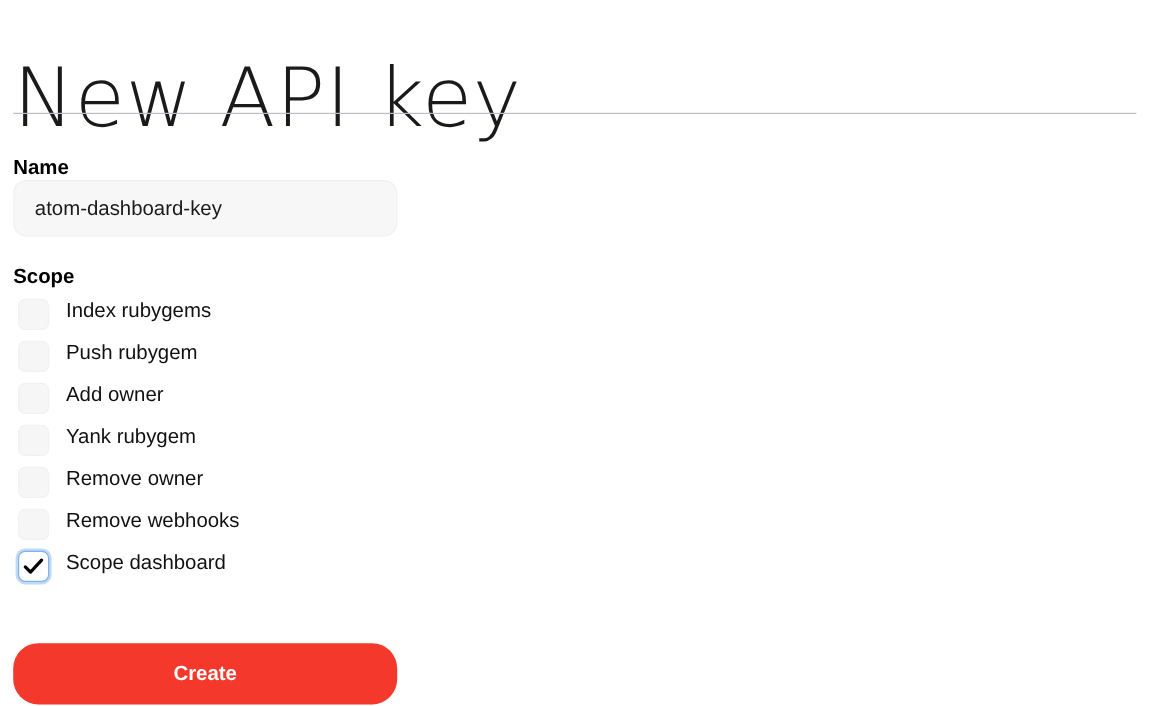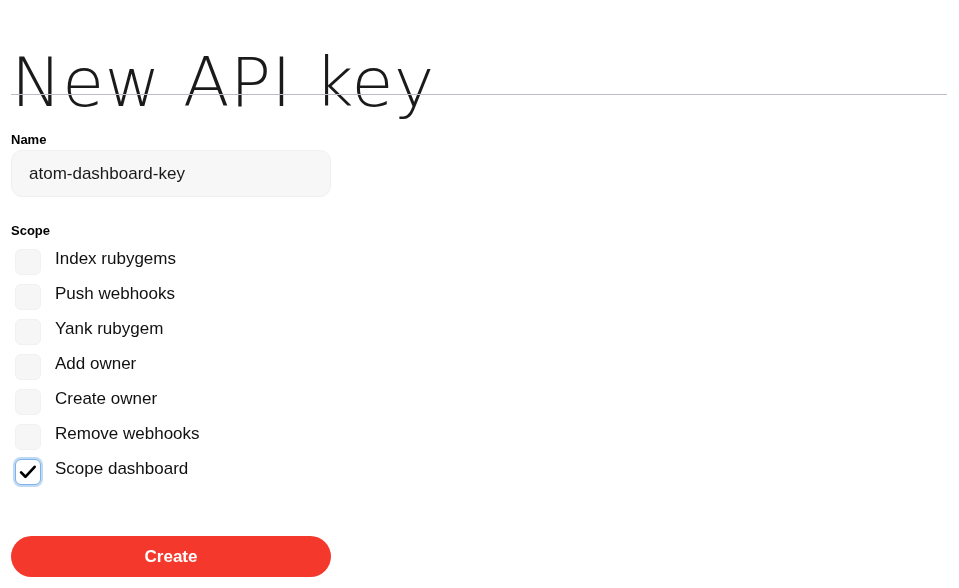--- a/index.html
+++ b/index.html
@@ -40,21 +40,21 @@
     top: 94px;
     width: 936px;
     height: 1px;
     background: #bcbcc4;
   }
   .field-label {
     position: absolute;
     left: 11px;
     font-family: "Liberation Sans", sans-serif;
     font-weight: bold;
-    font-size: 13px;
+    font-size: 17px;
     line-height: 19px;
     color: #000000;
   }
   .label-name { top: 130px; }
   .label-scope { top: 221px; }
 
   .text-input {
     position: absolute;
     left: 11px;
     top: 150px;
@@ -121,21 +121,21 @@
     color: #111111;
     line-height: 20px;
     white-space: nowrap;
   }
 
   .create-button {
     position: absolute;
     left: 11px;
     top: 536px;
     width: 320px;
-    height: 41px;
+    height: 51px;
     box-sizing: border-box;
     border: none;
     border-radius: 21px;
     background: #f4392c;
     color: #ffffff;
     font-family: "Liberation Sans", sans-serif;
     font-weight: bold;
     font-size: 17px;
     cursor: pointer;
     padding: 0;
@@ -161,42 +161,42 @@
     <span class="cb">
       
     </span>
     <span class="scope-label">Index rubygems</span>
   </div>
 
   <div class="scope-row">
     <span class="cb">
       
     </span>
-    <span class="scope-label">Push webhooks</span>
+    <span class="scope-label">Push rubygem</span>
+  </div>
+
+  <div class="scope-row">
+    <span class="cb">
+      
+    </span>
+    <span class="scope-label">Add owner</span>
   </div>
 
   <div class="scope-row">
     <span class="cb">
       
     </span>
     <span class="scope-label">Yank rubygem</span>
   </div>
 
   <div class="scope-row">
     <span class="cb">
       
     </span>
-    <span class="scope-label">Add owner</span>
-  </div>
-
-  <div class="scope-row">
-    <span class="cb">
-      
-    </span>
-    <span class="scope-label">Create owner</span>
+    <span class="scope-label">Remove owner</span>
   </div>
 
   <div class="scope-row">
     <span class="cb">
       
     </span>
     <span class="scope-label">Remove webhooks</span>
   </div>
 
   <div class="scope-row">

